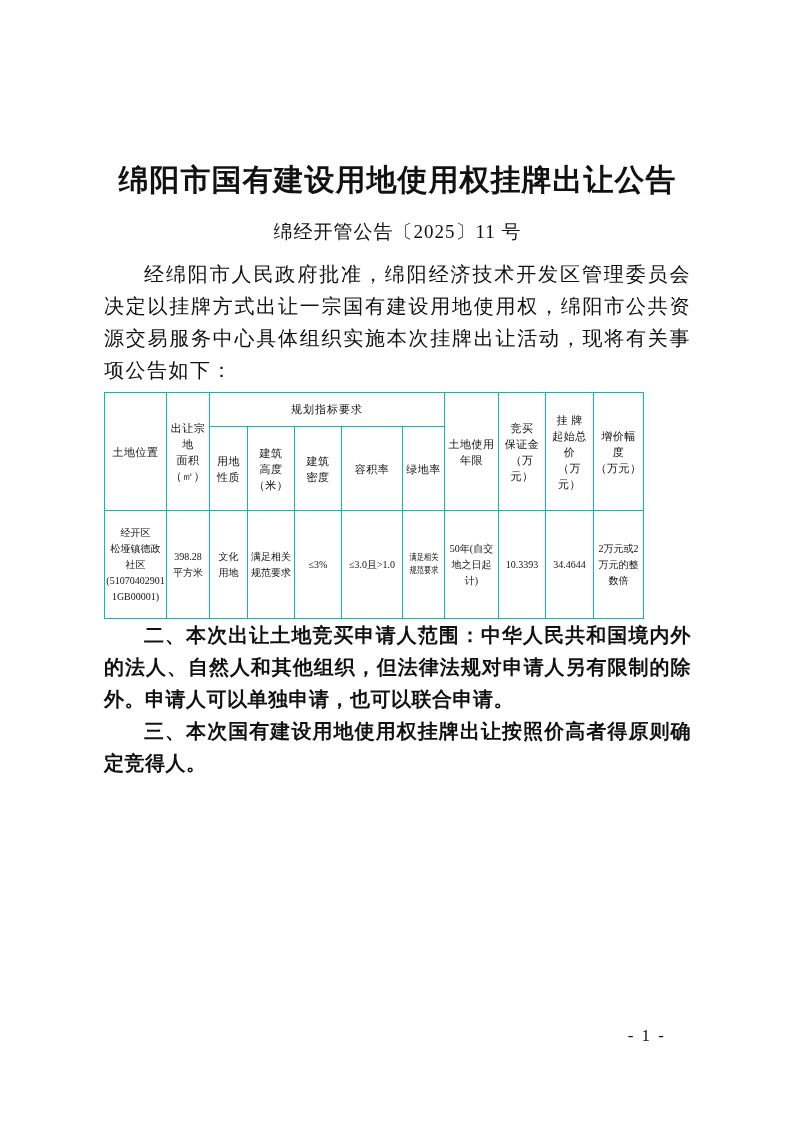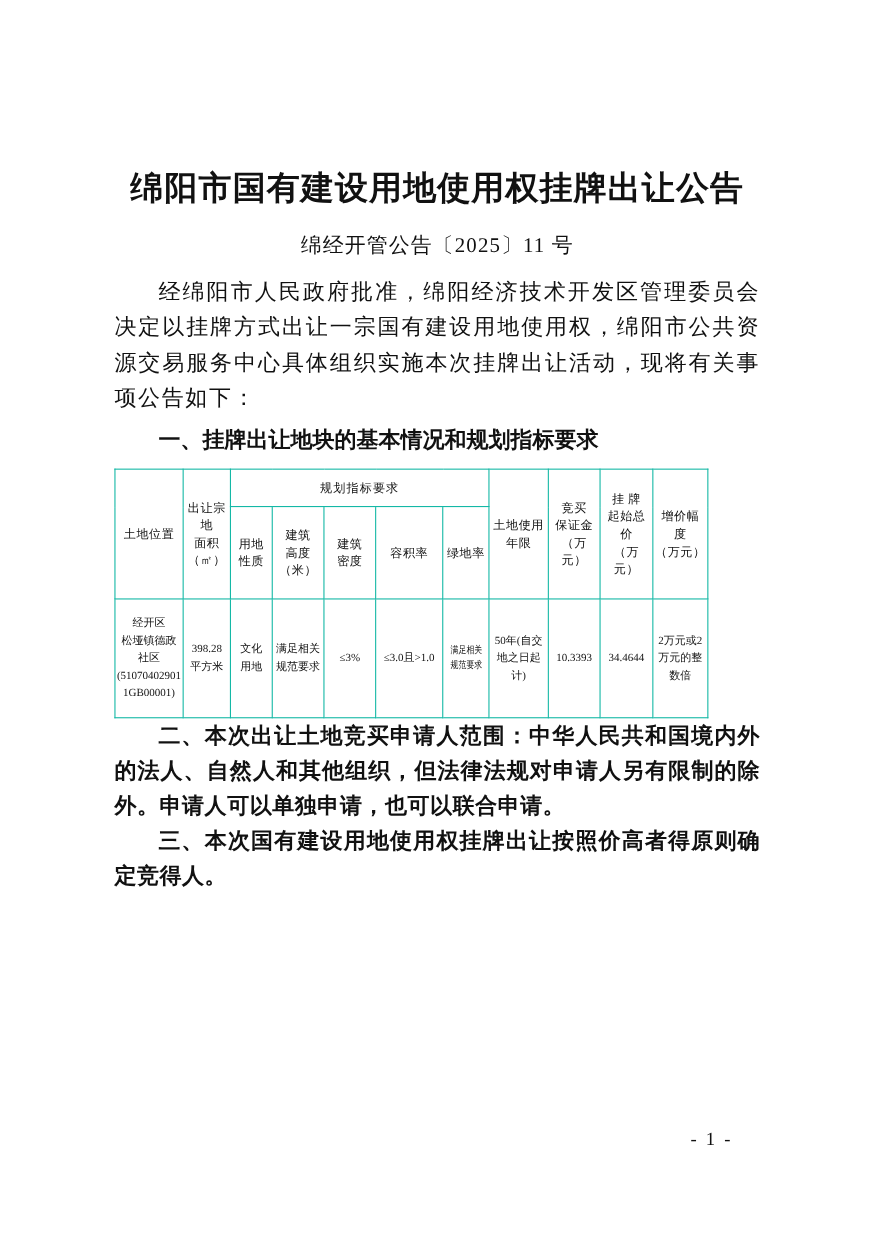--- a/index.html
+++ b/index.html
@@ -6,21 +6,21 @@
   html, body { background: #ffffff; }
   body {
     width: 793px; height: 1122px;
     position: relative;
     font-family: "Liberation Serif", "DejaVu Serif", serif;
     color: #111111;
     overflow: hidden;
   }
   .page-inner {
     position: absolute;
-    left: 104px; top: 8px;
+    left: 104px; top: 16px;
     width: 587px; height: 874px;
   }
   .doc-title {
     margin-top: 143px;
     text-align: center;
     font-family: "Liberation Serif", "DejaVu Serif", serif;
     font-weight: bold;
     font-size: 30px;
     line-height: 42px;
     letter-spacing: 1px;
@@ -100,21 +100,20 @@
 <body>
 
 <div class="page-inner">
 
   <h1 class="doc-title">绵阳市国有建设用地使用权挂牌出让公告</h1>
 
   <div class="doc-number">绵经开管公告〔2025〕11 号</div>
 
   <p class="para">经绵阳市人民政府批准，绵阳经济技术开发区管理委员会决定以挂牌方式出让一宗国有建设用地使用权，绵阳市公共资源交易服务中心具体组织实施本次挂牌出让活动，现将有关事项公告如下：</p>
 
-  <p class="heading">一、挂牌出让地块的基本情况和规划指标要求</p>
 
   <table class="land-table">
     <colgroup>
       <col style="width:62px">
         <col style="width:43px">
         <col style="width:38px">
       <col style="width:47px">
         <col style="width:47px">
         <col style="width:61px">
       <col style="width:42px">

